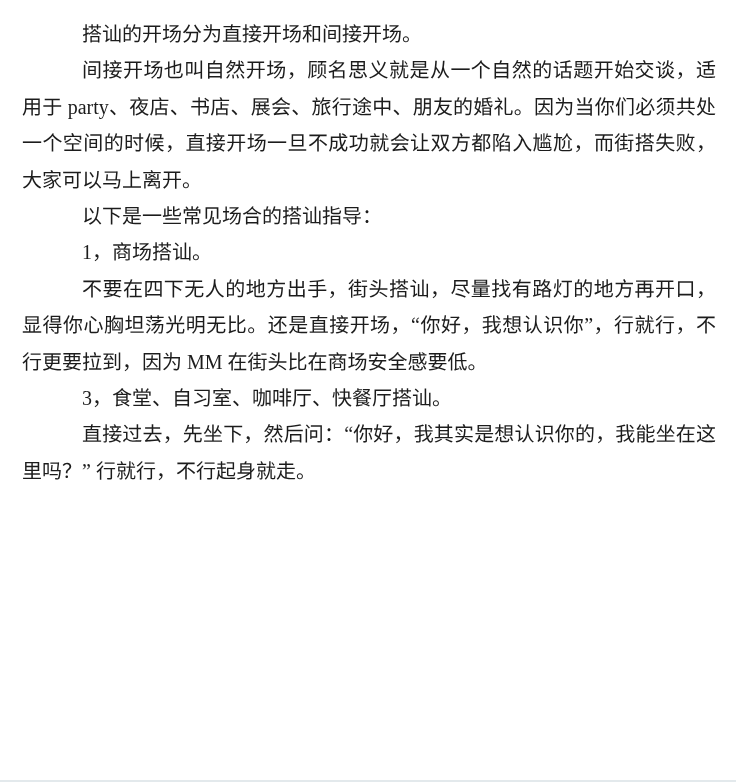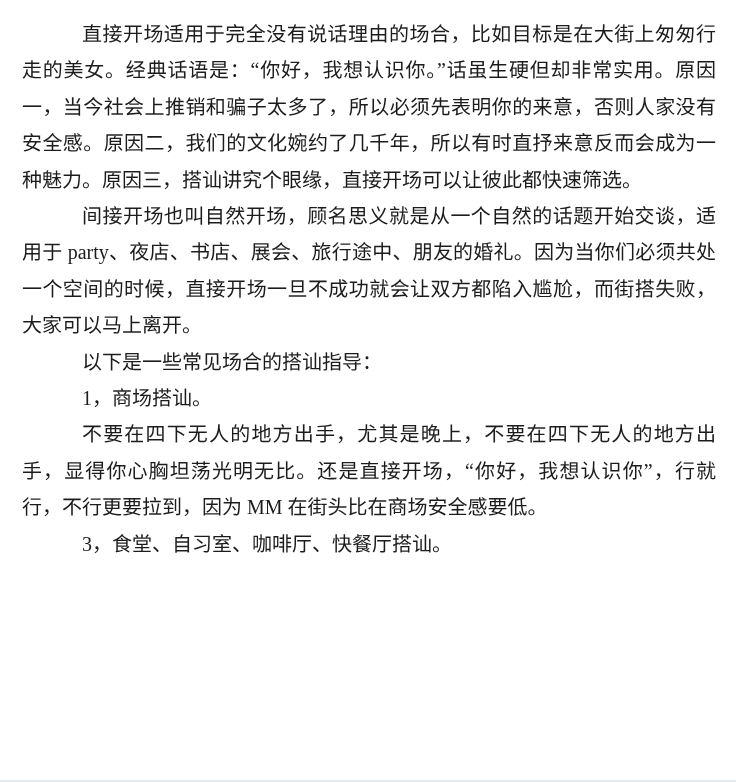--- a/index.html
+++ b/index.html
@@ -37,21 +37,22 @@
     bottom: 1px;
     height: 2px;
     background: #e3e9ec;
   }
 </style>
 </head>
 <body>
 
 <div class="page">
   <div class="content">
-    <p>直接开场适用于完全没有说话理由的场合，比如目标是在大街上匆匆行走的美女。经典话语是：“你好，我想认识你。”话虽生硬但却非常实用。原因一，当今社会上推销和骗子太多了，所以必须先表明你的来意，否则人家没有安全感。原因二，我们的文化婉约了几千年，所以有时直抒来意反而会成为一种魅力。原因三，搭讪讲究个眼缘，直接开场可以让彼此都快速筛选。</p>
+    <p>搭讪的开场分为直接开场和间接开场。</p>
     <p>间接开场也叫自然开场，顾名思义就是从一个自然的话题开始交谈，适用于 party、夜店、书店、展会、旅行途中、朋友的婚礼。因为当你们必须共处一个空间的时候，直接开场一旦不成功就会让双方都陷入尴尬，而街搭失败，大家可以马上离开。</p>
     <p>以下是一些常见场合的搭讪指导：</p>
     <p>1，商场搭讪。</p>
-    <p>不要在四下无人的地方出手，尤其是晚上，不要在四下无人的地方出手，显得你心胸坦荡光明无比。还是直接开场，“你好，我想认识你”，行就行，不行更要拉到，因为 MM 在街头比在商场安全感要低。</p>
+    <p>不要在四下无人的地方出手，街头搭讪，尽量找有路灯的地方再开口，显得你心胸坦荡光明无比。还是直接开场，“你好，我想认识你”，行就行，不行更要拉到，因为 MM 在街头比在商场安全感要低。</p>
     <p>3，食堂、自习室、咖啡厅、快餐厅搭讪。</p>
+    <p>直接过去，先坐下，然后问：“你好，我其实是想认识你的，我能坐在这里吗？” 行就行，不行起身就走。</p>
   </div>
   <div class="bottom-divider"></div>
 </div>
 
 </body></html>

